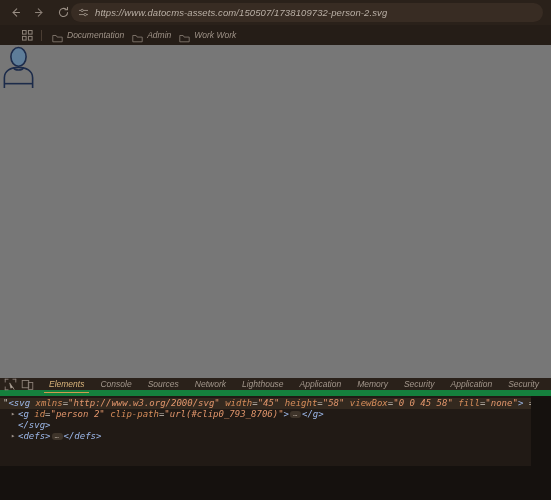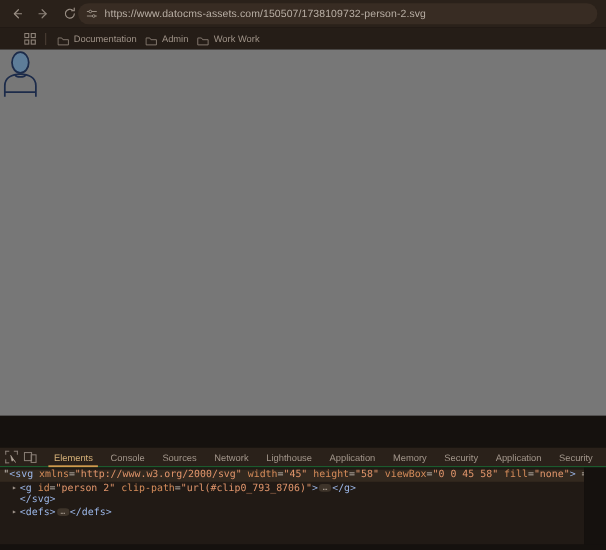--- a/index.html
+++ b/index.html
@@ -2,21 +2,21 @@
 <html><head>
 <meta charset="utf-8">
 <style>
   * { margin:0; padding:0; box-sizing:border-box; }
   html, body {
     width:551px; height:500px;
     background:#120f0c;
     font-family:"Liberation Sans", sans-serif;
     overflow:hidden;
   }
-  #app { position:relative; width:551px; height:500px; }
+  #app { position:relative; width:551px; height:500px;font-style:italic; }
 
   
   .browser-toolbar {
     position:absolute; top:0; left:0; width:551px; height:25px;
     background:#2a211a;
     display:flex; align-items:center;
   }
   .nav-btns { display:flex; align-items:center; gap:2px; padding-left:4px; }
   .nav-btn {
     width:22px; height:22px; display:flex; align-items:center; justify-content:center;
@@ -60,22 +60,21 @@
 
   
   .devtools {
     position:absolute; top:378px; left:0; width:551px; height:122px;
     background:#15110e;
   }
   .dt-tabbar {
     position:relative; width:551px; height:18px;
     background:#2a211a;
     display:flex; align-items:center;
-    border-bottom:1px solid #15803d;
-    margin-top:29px;
+    border-bottom:6px solid #15803d;
   }
   .dt-tool-icon {
     width:17px; height:16px; display:flex; align-items:center; justify-content:center;
     flex:none;
   }
   .dt-tool-icon:first-child { margin-left:2px; }
   .dt-tabs { display:flex; align-items:stretch; height:18px; margin-left:5px; }
   .dt-tab {
     display:flex; align-items:center; padding:0 8px;
     font-size:8.5px; color:#a2968b; white-space:nowrap;

